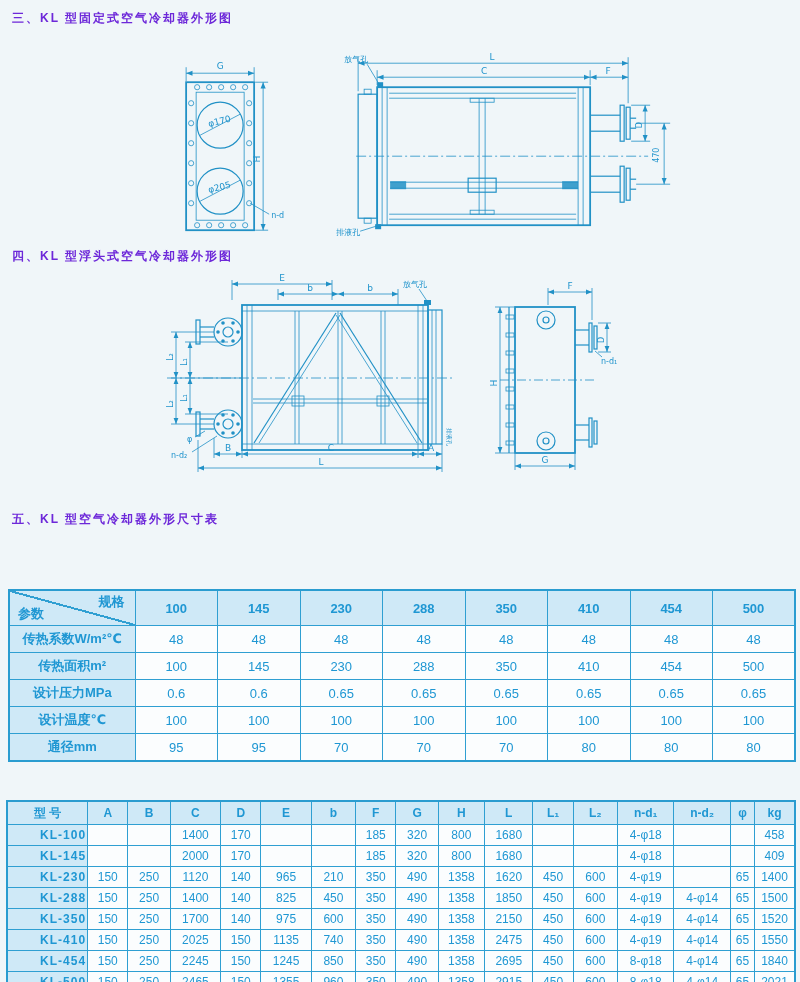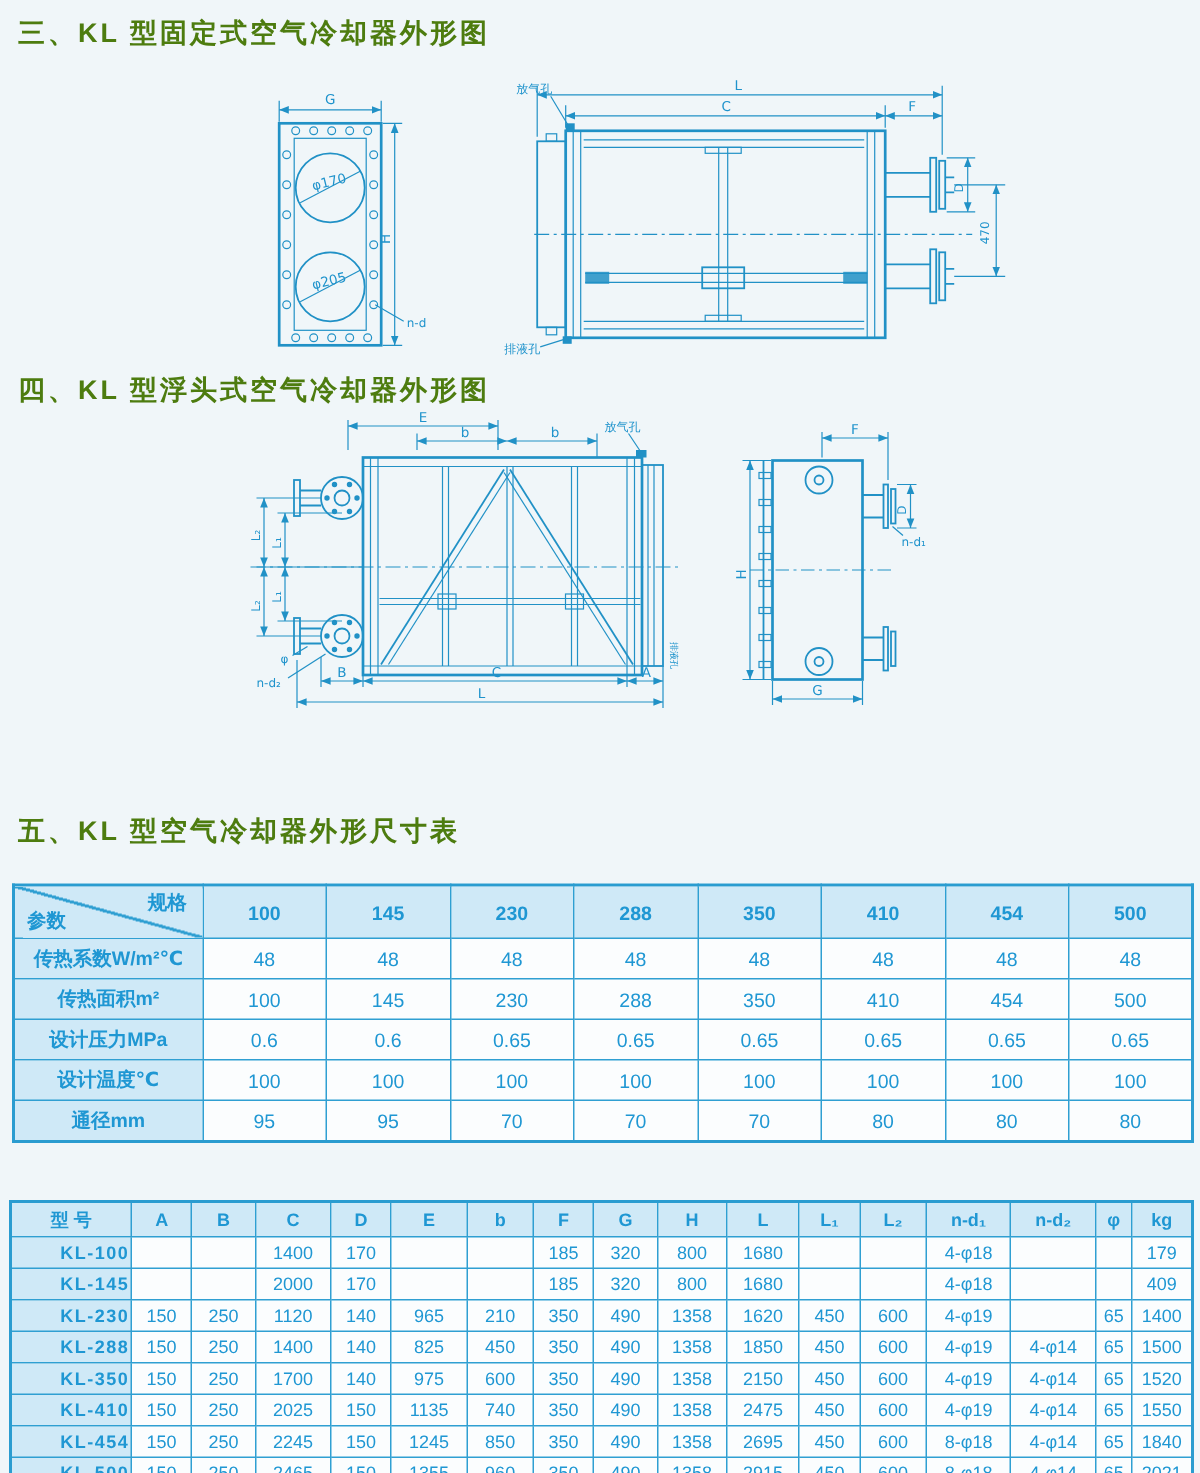--- a/index.html
+++ b/index.html
@@ -3,21 +3,21 @@
 <meta charset="utf-8">
 <style>
   html,body{margin:0;padding:0;}
   body{
     width:800px;height:982px;position:relative;overflow:hidden;
     background:#f0f6f9;
     font-family:"Liberation Sans","DejaVu Sans",sans-serif;
   }
   .sec-title{
     position:absolute;left:12px;
-    font-size:18px;font-weight:bold;color:#4d7c0f;letter-spacing:2px;
+    font-size:12px;font-weight:bold;color:#6d28d9;letter-spacing:2px;
     white-space:nowrap;
   }
   svg text{fill:#1f93cc;font-family:"DejaVu Sans","Liberation Sans",sans-serif;}
   svg .ln{stroke:#2191c6;fill:none;}
   svg .thin{stroke-width:0.8;}
   svg .mid{stroke-width:1.2;}
   svg .bold{stroke-width:1.8;}
   svg .fillb{fill:#2191c6;stroke:none;}
   table{border-collapse:collapse;table-layout:fixed;color:#1f97d3;}
   .blue-table{position:absolute;background:#fbfdfe;}
@@ -335,21 +335,21 @@
     <line class="ln thin" x1="505" y1="307" x2="505" y2="453" marker-start="url(#as)" marker-end="url(#ae)"></line>
     <text x="502" y="383" font-size="9" text-anchor="middle" transform="rotate(-90 502 383)">H</text>
 
     <line class="ln thin" x1="520" y1="454" x2="520" y2="470"></line>
     <line class="ln thin" x1="580" y1="454" x2="580" y2="470"></line>
     <line class="ln thin" x1="520" y1="466" x2="580" y2="466" marker-start="url(#as)" marker-end="url(#ae)"></line>
     <text x="550" y="463" font-size="9" text-anchor="middle">G</text>
   </g>
 </svg>
 
-<div class="sec-title" style="top:542px">五、KL 型空气冷却器外形尺寸表</div>
+<div class="sec-title" style="top:511px">五、KL 型空气冷却器外形尺寸表</div>
 
 <table id="params-table" class="blue-table">
   <colgroup>
       <col style="width:126px">
     </colgroup>
   <tbody>
     <tr>
       <td class="corner">
         <span class="spec">规格</span>
         <span class="param">参数</span>
@@ -473,21 +473,21 @@
         <td></td>
         <td>185</td>
         <td>320</td>
         <td>800</td>
         <td>1680</td>
         <td></td>
         <td></td>
         <td>4-φ18</td>
         <td></td>
         <td></td>
-        <td>179</td>
+        <td>458</td>
       </tr>
       <tr>
         <td class="model">KL-145</td>
         <td></td>
         <td></td>
         <td>2000</td>
         <td>170</td>
         <td></td>
         <td></td>
         <td>185</td>

